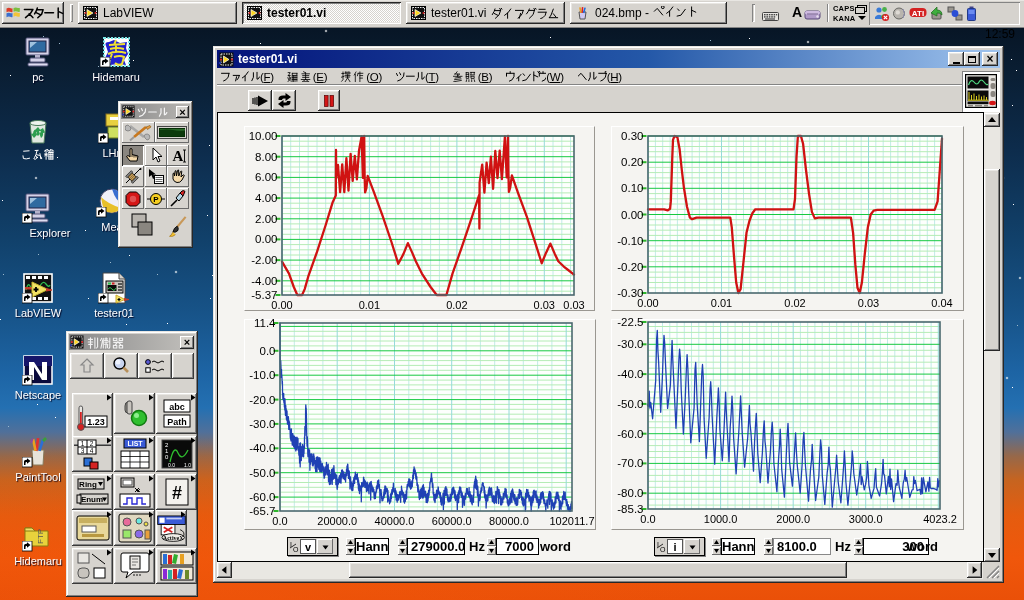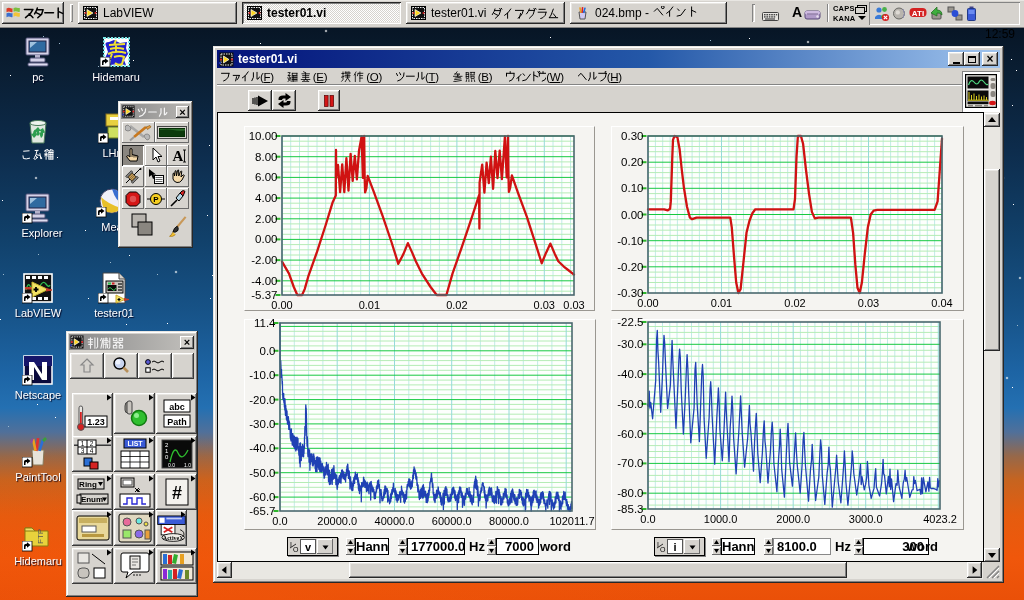--- a/index.html
+++ b/index.html
@@ -62,21 +62,21 @@
       <rect x="4" y="2" width="23" height="17" rx="1" fill="#d4d2e8" stroke="#55557a" stroke-width="1"></rect>
       <rect x="7" y="5" width="17" height="11" fill="#2f6aa0" stroke="#222244" stroke-width="1"></rect>
       <path d="M8,6 L15,6 L8,12 Z" fill="#bcd8ee" opacity="0.8"></path>
       <rect x="13" y="19" width="5" height="3" fill="#b4b2cc"></rect>
       <rect x="8" y="22" width="15" height="4" rx="1" fill="#d4d2e8" stroke="#55557a"></rect>
       <rect x="6" y="27" width="20" height="3" rx="1" fill="#deddf0" stroke="#55557a"></rect>
     </svg><svg class="abs" style="left:0px;top:21px" width="11" height="11" viewBox="0 0 11 11">
       <rect x="0" y="0" width="10" height="10" fill="#fff" stroke="#000" stroke-width="0.8"></rect>
       <path d="M2,8 L2,4.5 Q2,2.5 5,2.8 L5,1.2 L8.5,4 L5,6.8 L5,5 Q3.5,4.8 3.5,6 L3.5,8 Z" fill="#000"></path>
     </svg></div>
-<div class="lbl" style="left:4px;top:227px">Explorer</div>
+<div class="lbl" style="left:12px;top:227px">Explorer</div>
 <div class="gicon" style="left:96px;top:186px"><svg width="32" height="32" viewBox="0 0 32 32">
       <circle cx="16" cy="15" r="12" fill="#f0f0f8" stroke="#446"></circle>
       <path d="M16,3 A12,12 0 0 1 27,18 Q20,16 16,3" fill="#3a6ed0"></path>
       <path d="M5,11 Q12,18 25,22 A12,12 0 0 1 8,24 Q6,18 5,11" fill="#e8c02a"></path>
     </svg><svg class="abs" style="left:0px;top:21px" width="11" height="11" viewBox="0 0 11 11">
       <rect x="0" y="0" width="10" height="10" fill="#fff" stroke="#000" stroke-width="0.8"></rect>
       <path d="M2,8 L2,4.5 Q2,2.5 5,2.8 L5,1.2 L8.5,4 L5,6.8 L5,5 Q3.5,4.8 3.5,6 L3.5,8 Z" fill="#000"></path>
     </svg></div>
 <div class="lbl" style="left:74px;top:221px">Mea</div>
 <div class="gicon" style="left:22px;top:272px"><svg width="32" height="32" viewBox="0 0 32 32">
@@ -1161,21 +1161,21 @@
         <svg style="display:block" width="9" height="8" viewBox="0 0 9 8">
           <path d="M4.5,2 L7,6 L2,6 Z" fill="#000"></path>
         </svg>
       </div>
 <div class="abs raised1 face" style="left:0;top:9px;width:9px;height:8px;">
         <svg style="display:block" width="9" height="8" viewBox="0 0 9 8">
           <path d="M4.5,6 L7,2 L2,2 Z" fill="#000"></path>
         </svg>
       </div>
     </div>
-<div class="abs" style="left:194px;top:492px;width:58px;height:17px;background:#fff;border:1px solid #000;font-weight:bold;font-size:13px;text-align:left;line-height:15px;padding-left:3px;">177000.0</div>
+<div class="abs" style="left:194px;top:492px;width:58px;height:17px;background:#fff;border:1px solid #000;font-weight:bold;font-size:13px;text-align:left;line-height:15px;padding-left:3px;">279000.0</div>
 <div class="abs" style="left:256px;top:493px;font-weight:bold;font-size:13px;">Hz</div>
 <div class="abs" style="left:274px;top:492px;width:9px;height:17px;">
 <div class="abs raised1 face" style="left:0;top:0;width:9px;height:8px;">
         <svg style="display:block" width="9" height="8" viewBox="0 0 9 8">
           <path d="M4.5,2 L7,6 L2,6 Z" fill="#000"></path>
         </svg>
       </div>
 <div class="abs raised1 face" style="left:0;top:9px;width:9px;height:8px;">
         <svg style="display:block" width="9" height="8" viewBox="0 0 9 8">
           <path d="M4.5,6 L7,2 L2,2 Z" fill="#000"></path>

